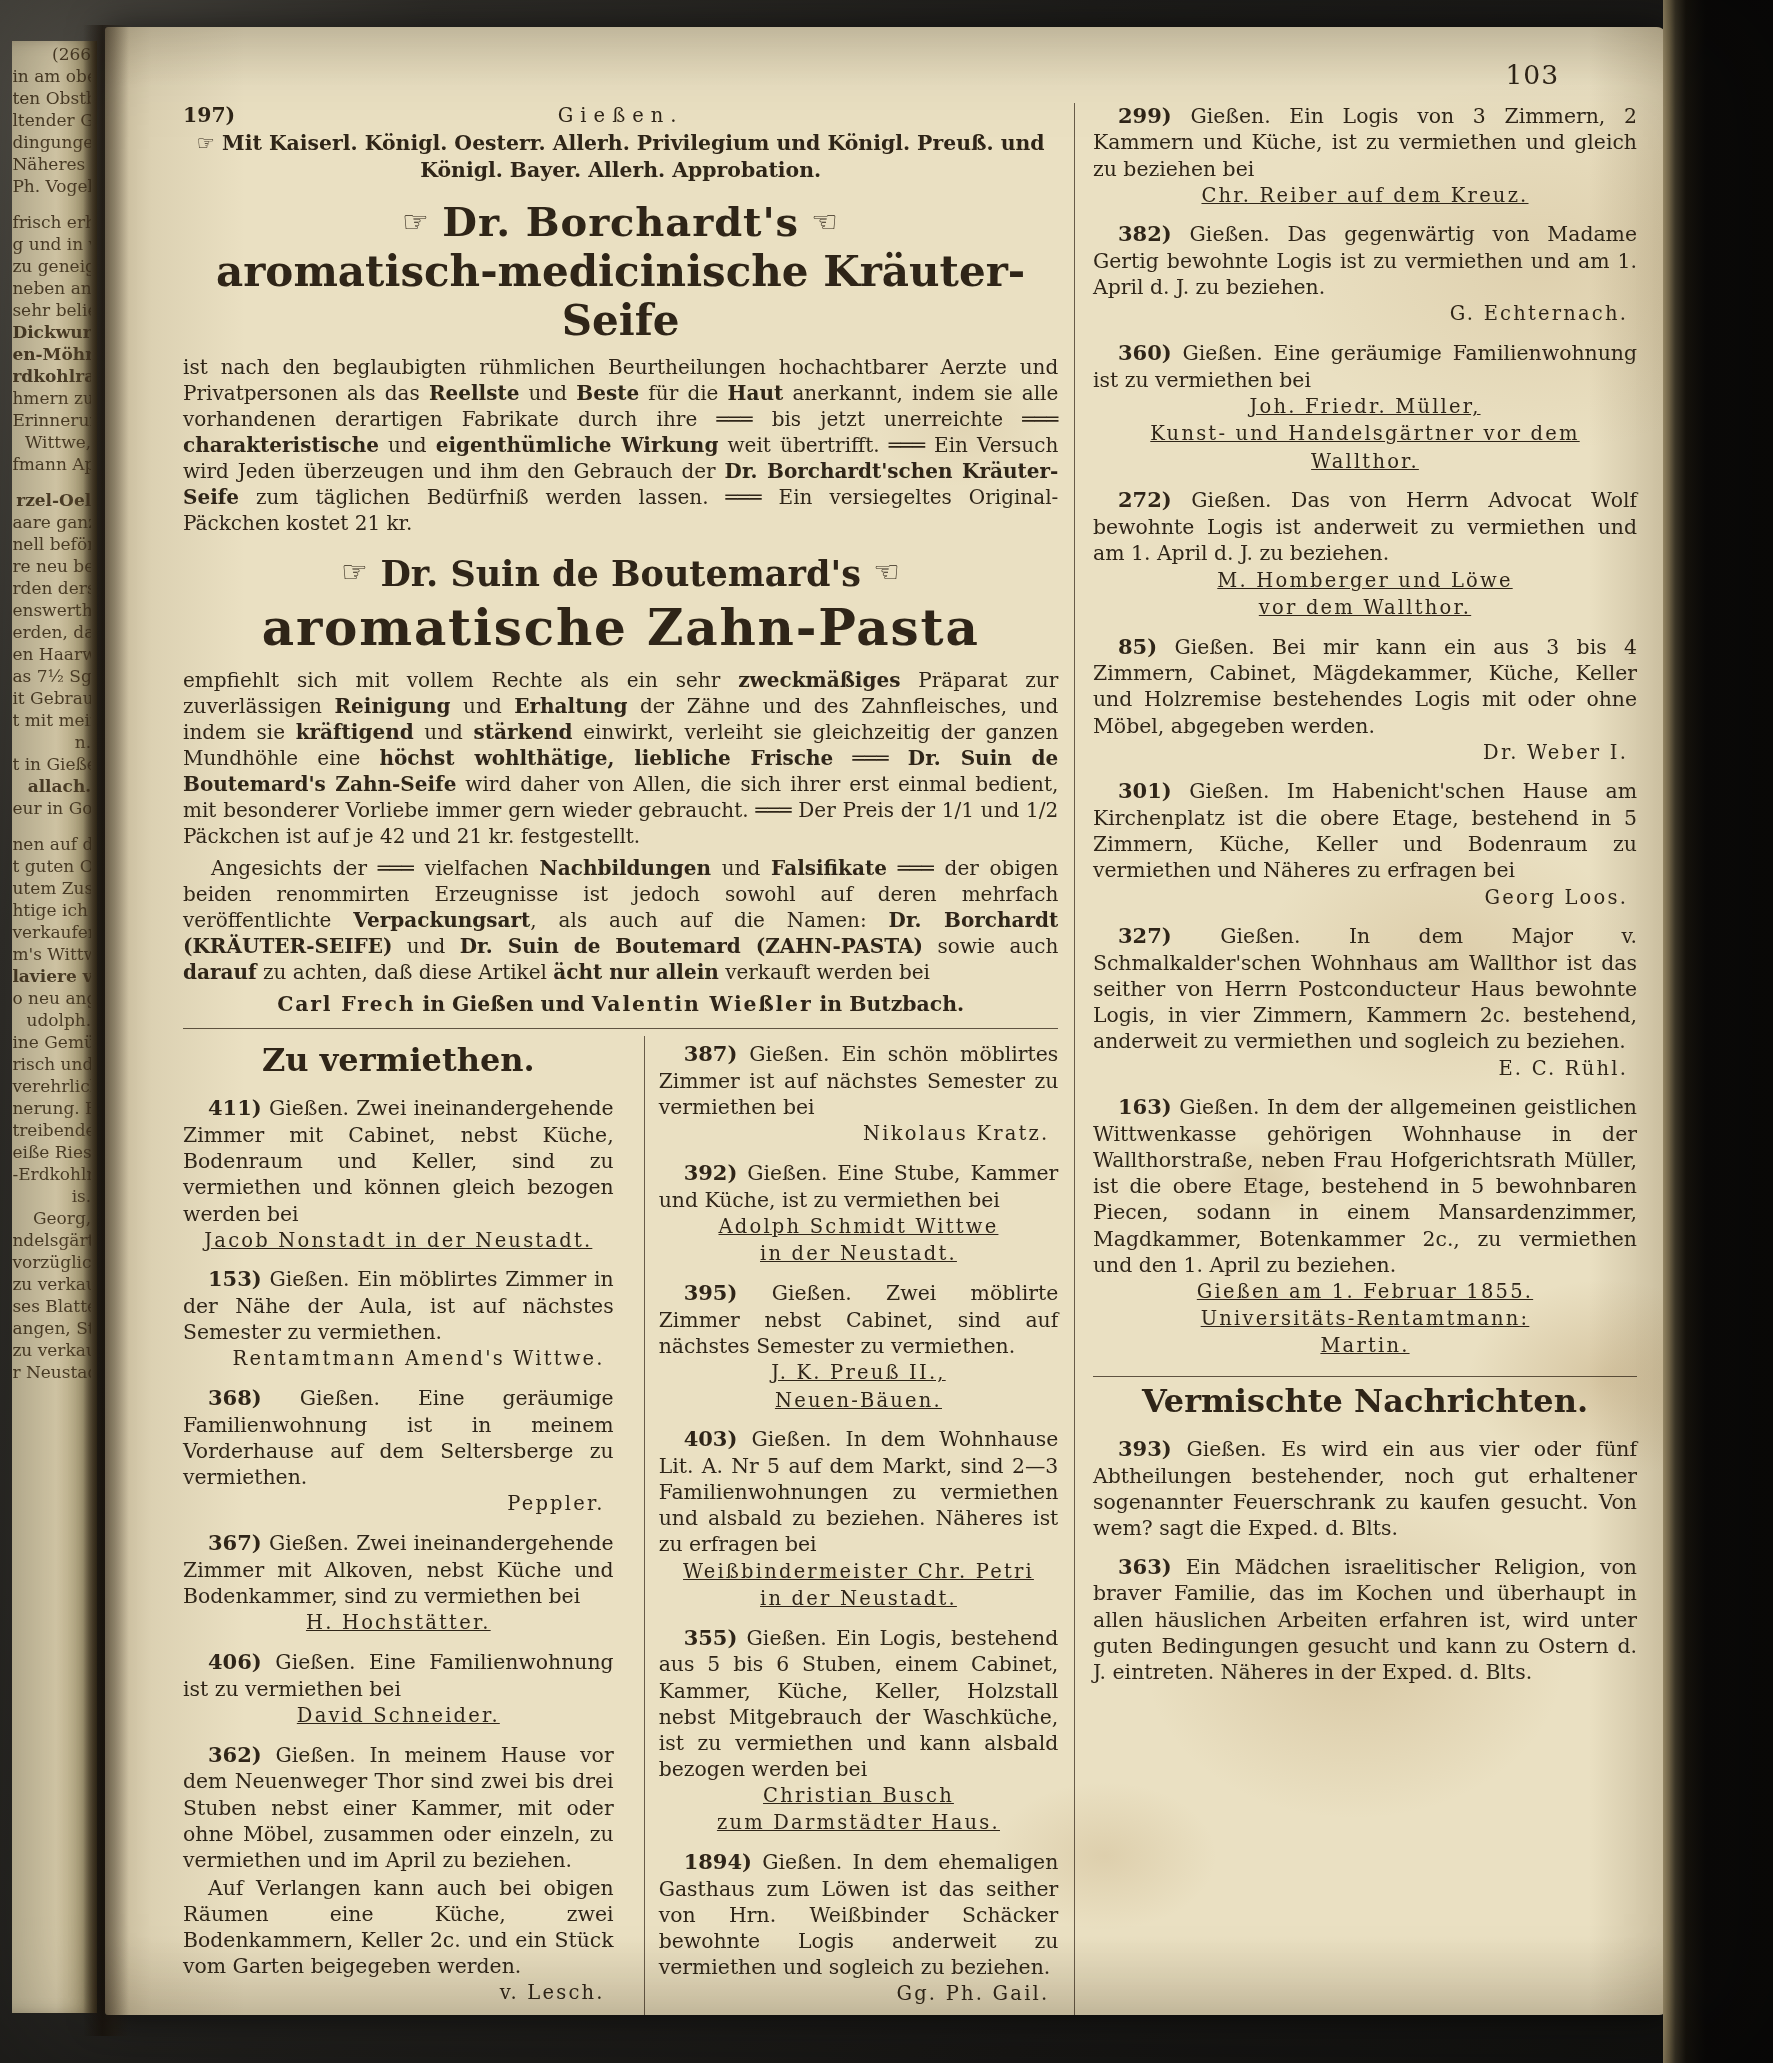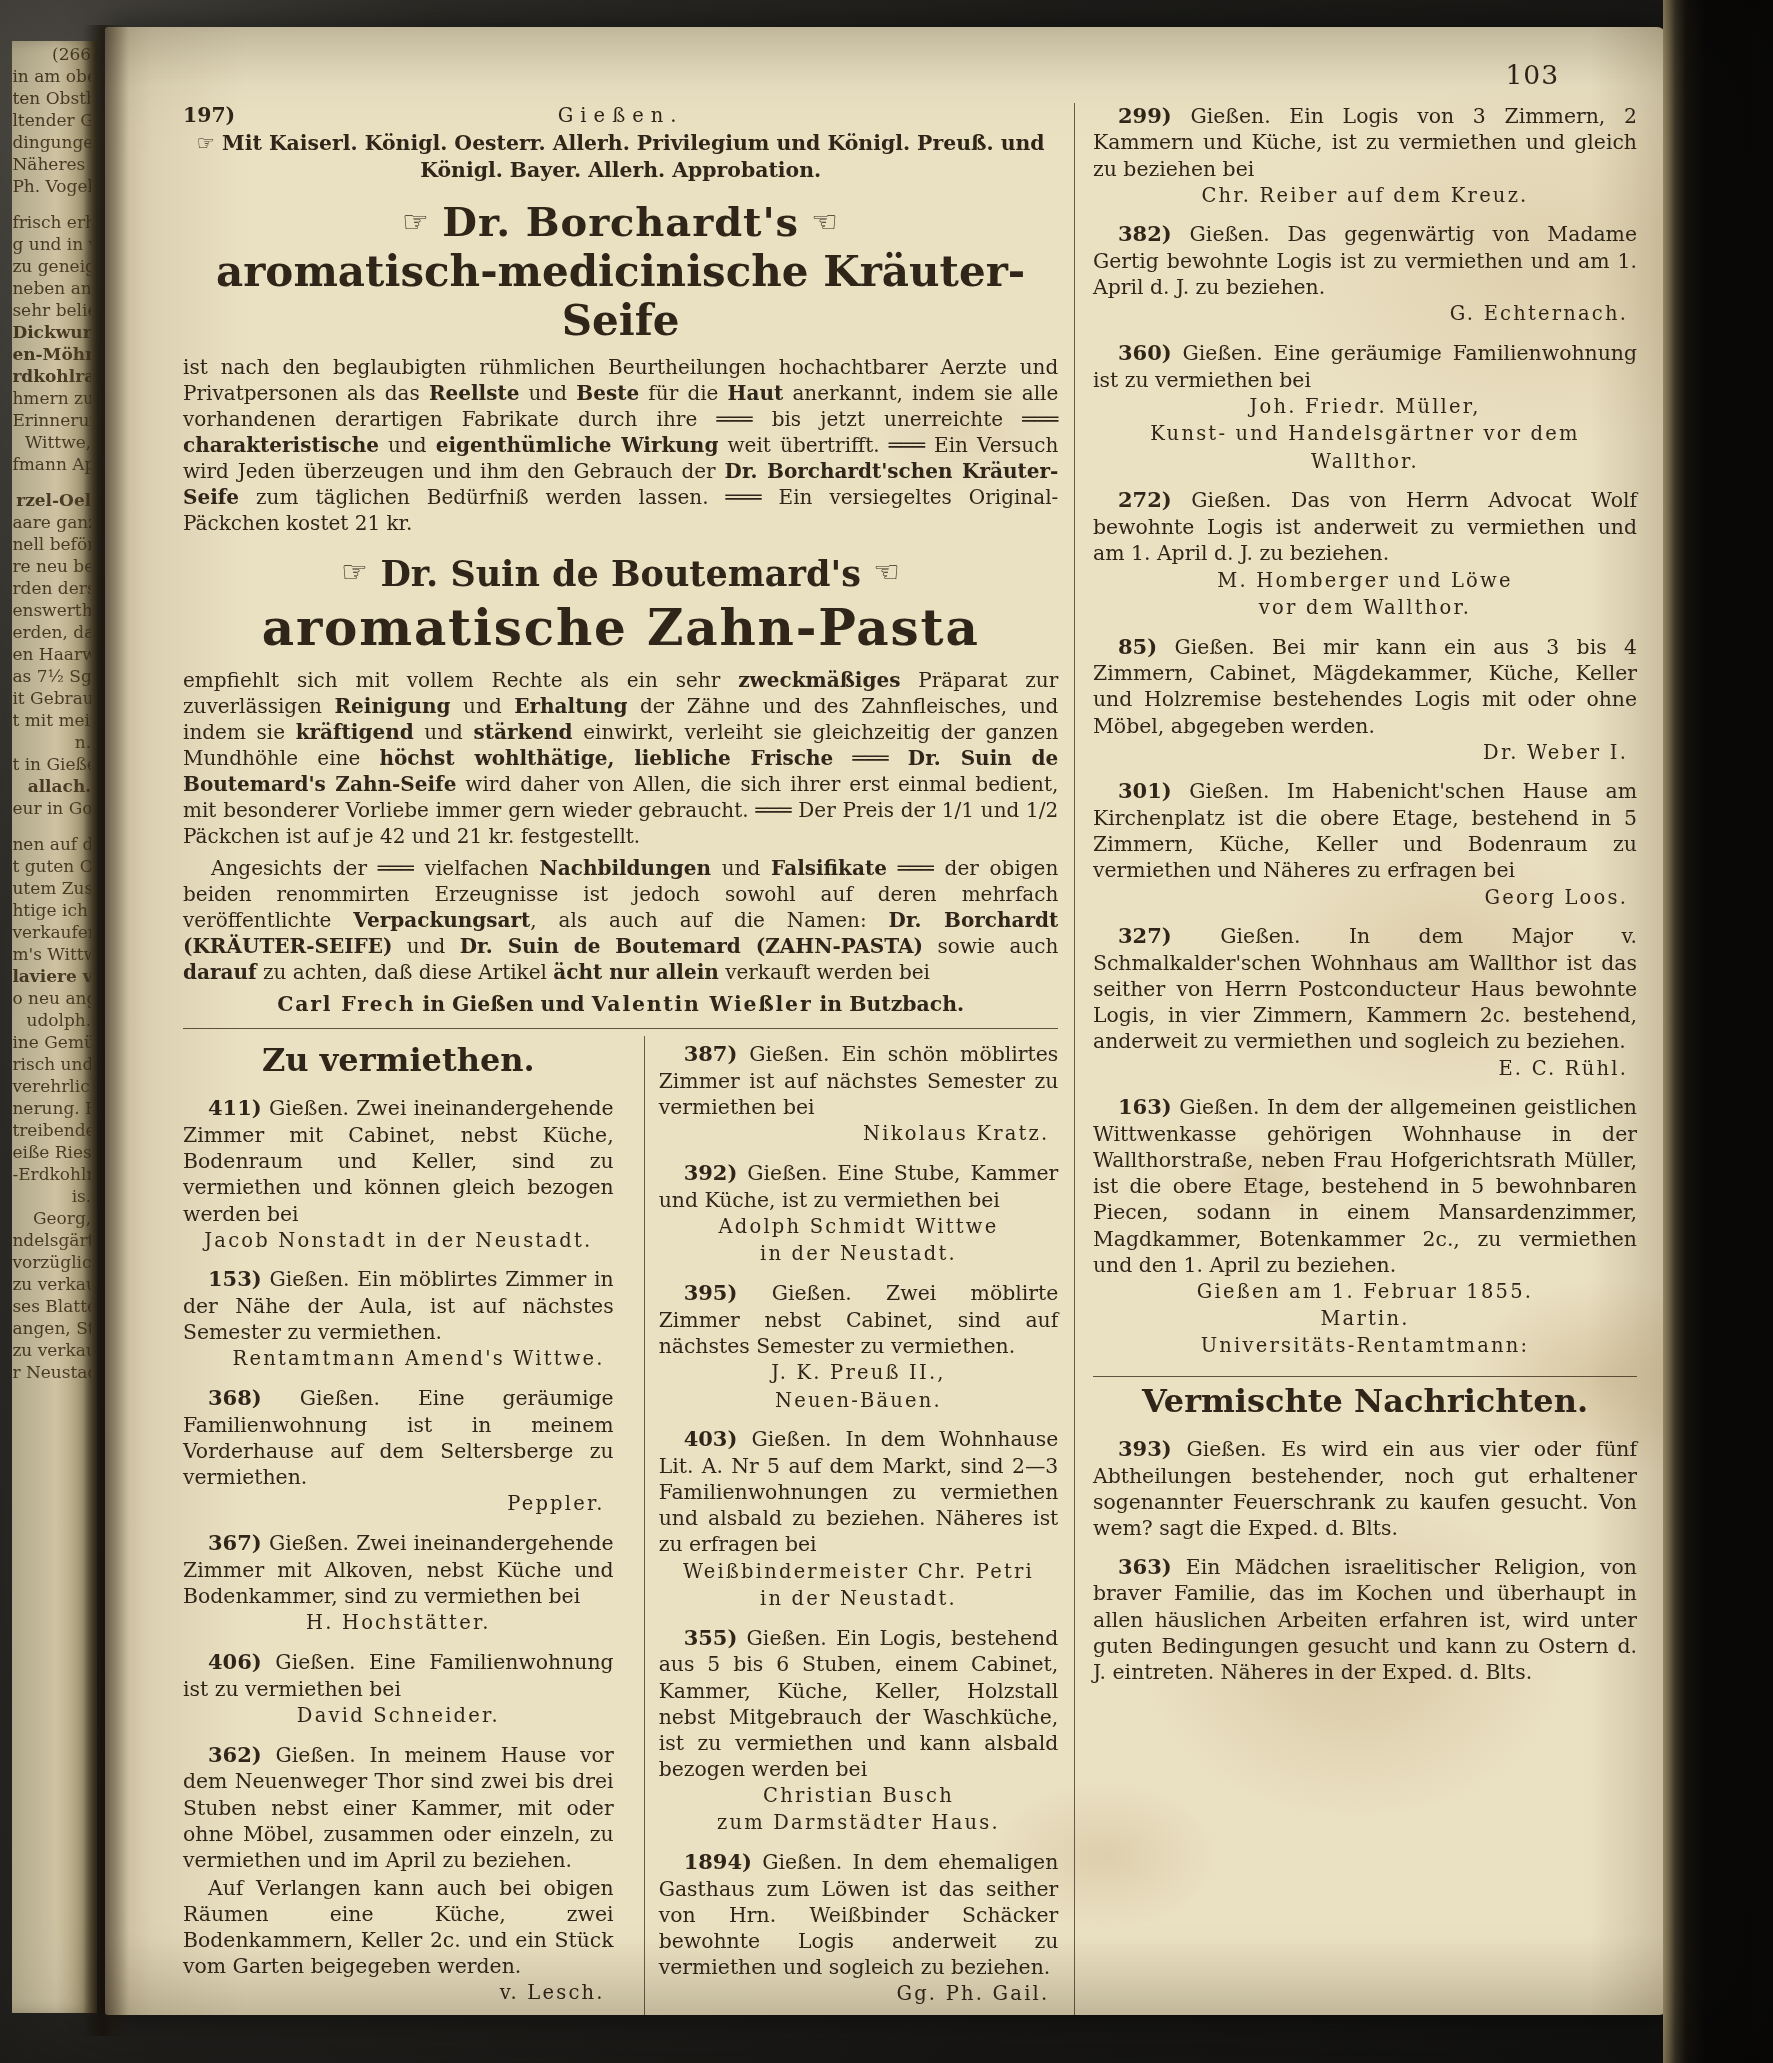--- a/index.html
+++ b/index.html
@@ -88,21 +88,21 @@
   
   .two-cols{display:flex;align-items:stretch;}
   .colm.col1{width:49.2%;padding-right:30px;border-right:1.4px solid rgba(48,36,22,.7);}
   .colm.col2{flex:1;padding-left:14px;padding-top:5.3px;}
   .sec-head{text-align:center;font-size:32px;font-weight:bold;margin:5.3px 0 16px;}
   .ad{margin-bottom:12.4px;}
   .ad-body{margin:0;font-size:20.4px;line-height:1.28;text-align:justify;text-indent:25px;}
   .ad-body.cont{margin-top:1.8px;}
   .ad-num{font-size:21px;}
   .sig{font-size:19.5px;letter-spacing:2.2px;line-height:1.4;}
-  .sig.center{text-align:center;}
+  .sig.center{text-align:center;text-decoration:underline;}
   .sig.right{text-align:right;padding-right:8.9px;}
   
   .book-edge{
     position:absolute;left:1663px;top:0;width:110px;height:2063px;z-index:4;
     background:linear-gradient(90deg,#968866 0px,#6e6246 6.2px,#3a3426 12.4px,#16130d 23px,#0a0908 43px,#0b0a08 100%);
   }
 </style>
 </head>
 <body>
 
@@ -304,22 +304,22 @@
               <p class="ad-body"><b class="ad-num">301)</b> Gießen. Im Habenicht'schen Hause am Kirchenplatz ist die obere Etage, bestehend in 5 Zimmern, Küche, Keller und Bodenraum zu vermiethen und Näheres zu erfragen bei</p>
               <div class="sig right">Georg Loos.</div>
             </div>
             <div class="ad">
               <p class="ad-body"><b class="ad-num">327)</b> Gießen. In dem Major v. Schmalkalder'schen Wohnhaus am Wallthor ist das seither von Herrn Postconducteur Haus bewohnte Logis, in vier Zimmern, Kammern 2c. bestehend, anderweit zu vermiethen und sogleich zu beziehen.</p>
               <div class="sig right">E. C. Rühl.</div>
             </div>
             <div class="ad">
               <p class="ad-body"><b class="ad-num">163)</b> Gießen. In dem der allgemeinen geistlichen Wittwenkasse gehörigen Wohnhause in der Wallthorstraße, neben Frau Hofgerichtsrath Müller, ist die obere Etage, bestehend in 5 bewohnbaren Piecen, sodann in einem Mansardenzimmer, Magdkammer, Botenkammer 2c., zu vermiethen und den 1. April zu beziehen.</p>
               <div class="sig center">Gießen am 1. Februar 1855.</div>
+              <div class="sig center">Universitäts-Rentamtmann:</div>
               <div class="sig center">Martin.</div>
-              <div class="sig center">Universitäts-Rentamtmann:</div>
             </div>
           </div>
         <hr class="rule short">
         <h2 class="sec-head">Vermischte Nachrichten.</h2>
         <div id="right-misc">
             <div class="ad">
               <p class="ad-body"><b class="ad-num">393)</b> Gießen. Es wird ein aus vier oder fünf Abtheilungen bestehender, noch gut erhaltener sogenannter Feuerschrank zu kaufen gesucht. Von wem? sagt die Exped. d. Blts.</p>
             </div>
             <div class="ad">
               <p class="ad-body"><b class="ad-num">363)</b> Ein Mädchen israelitischer Religion, von braver Familie, das im Kochen und überhaupt in allen häuslichen Arbeiten erfahren ist, wird unter guten Bedingungen gesucht und kann zu Ostern d. J. eintreten. Näheres in der Exped. d. Blts.</p>

